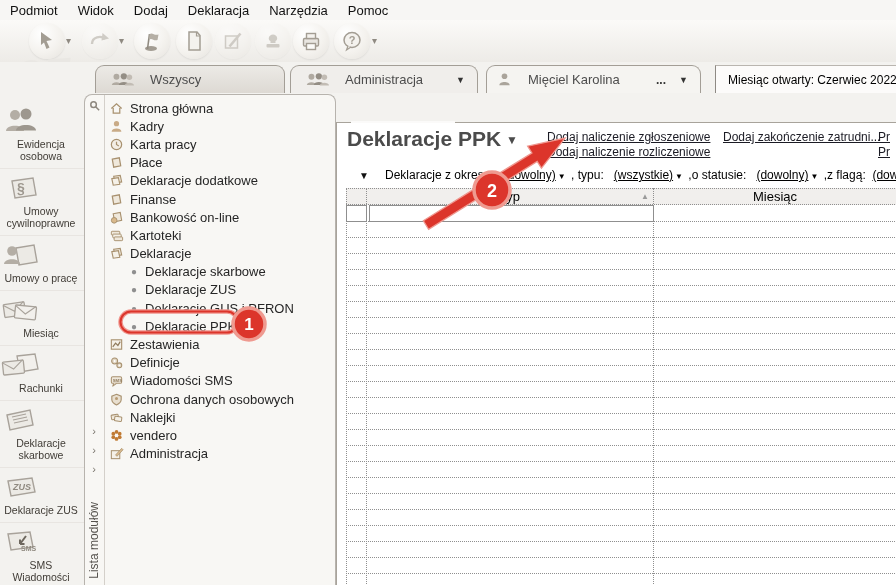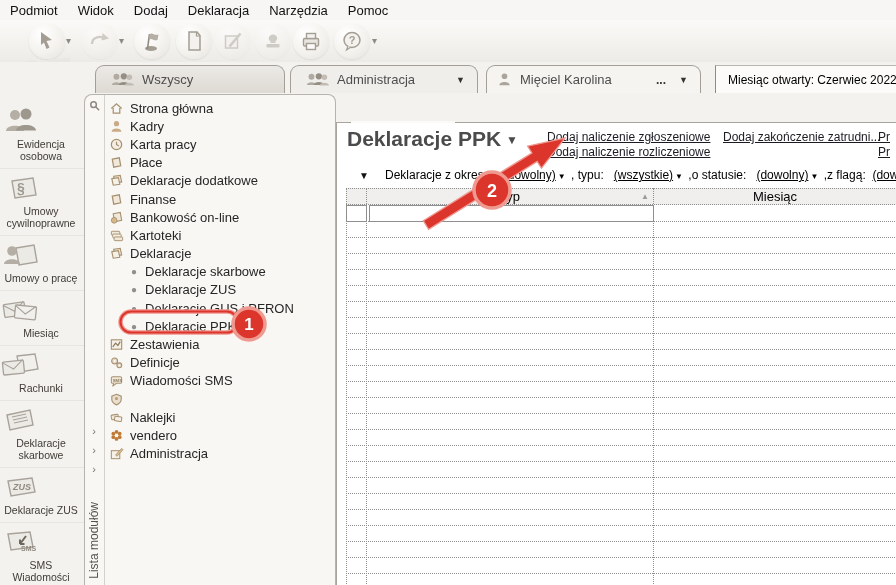--- a/index.html
+++ b/index.html
@@ -20,21 +20,21 @@
         background:radial-gradient(circle at 35% 30%,#ffffff 0%,#f4f2ee 55%,#e6e3de 100%);
         box-shadow:0 1px 2px rgba(0,0,0,.08);display:flex;align-items:center;justify-content:center;}
   .tbtn svg{width:24px;height:24px;}
   .tbtn.disabled{opacity:.45;}
   .tcaret{position:absolute;top:15px;font-size:10px;color:#8f8a82;}
 
   
   .tabsrow{position:absolute;left:0;top:62px;width:896px;height:31px;background:#f3f2ef;}
   .darkline{position:absolute;left:92px;top:91px;width:804px;height:2px;background:#4b4a47;}
   .wtab{position:absolute;top:3px;height:28px;border:1px solid #a39e96;border-bottom:none;
-        border-radius:9px 9px 0 0;display:flex;align-items:center;font-size:13px;color:#4d4d4d;box-sizing:border-box;}
+        border-radius:9px 9px 0 0;display:flex;align-items:center;font-size:13px;color:#4d4d4d;box-sizing:border-box;gap:8px;}
   .wtab .gicon{margin:0 8px 0 14px;}
   .wtab .caret{font-size:9px;color:#333;margin-left:8px;}
   .monthbar{position:absolute;left:715px;top:3px;width:181px;height:28px;background:#fcfbfa;
             border-left:1px solid #8e8a84;border-top:1px solid #b9b5af;display:flex;align-items:center;
             font-size:12px;color:#000;padding-left:12px;box-sizing:border-box;white-space:nowrap;}
 
   
   .gtlogo{position:absolute;left:14px;top:52px;font-size:38px;font-weight:bold;font-style:italic;
           color:#e9e7e3;transform:rotate(-4deg);letter-spacing:2px;}
 
@@ -504,20 +504,21 @@
       <div class="titem">
           <svg>
             <use href="#sy-bubble"></use>
           </svg>
           <span>Wiadomości SMS</span>
         </div>
       <div class="titem">
           <svg>
             <use href="#sy-shield"></use>
           </svg>
+          <span>Ochrona danych osobowych</span>
         </div>
       <div class="titem">
           <svg>
             <use href="#sy-tags"></use>
           </svg>
           <span>Naklejki</span>
         </div>
       <div class="titem">
           <svg>
             <use href="#sy-flower"></use>

